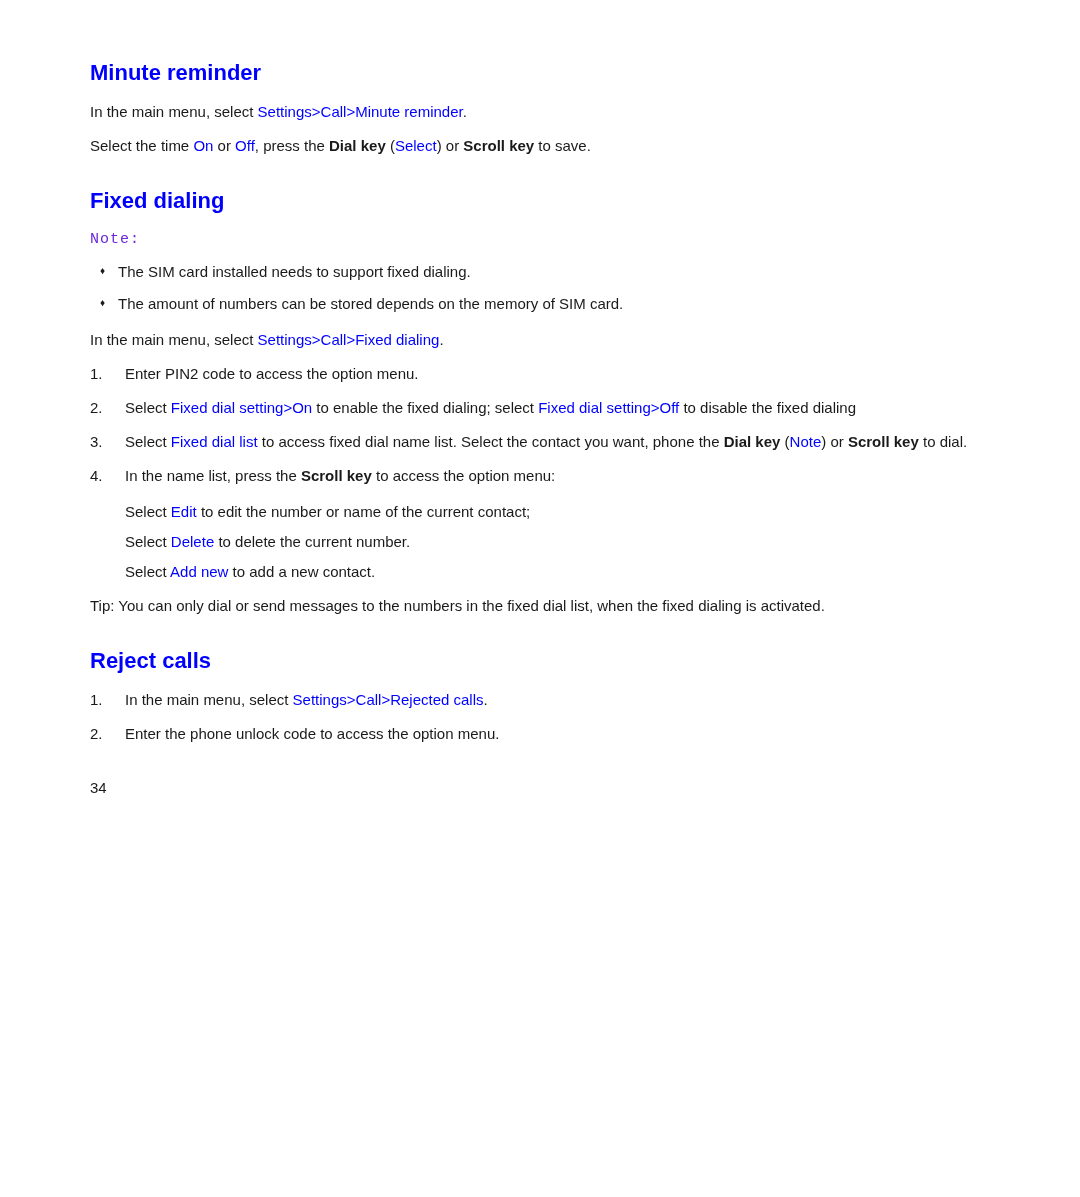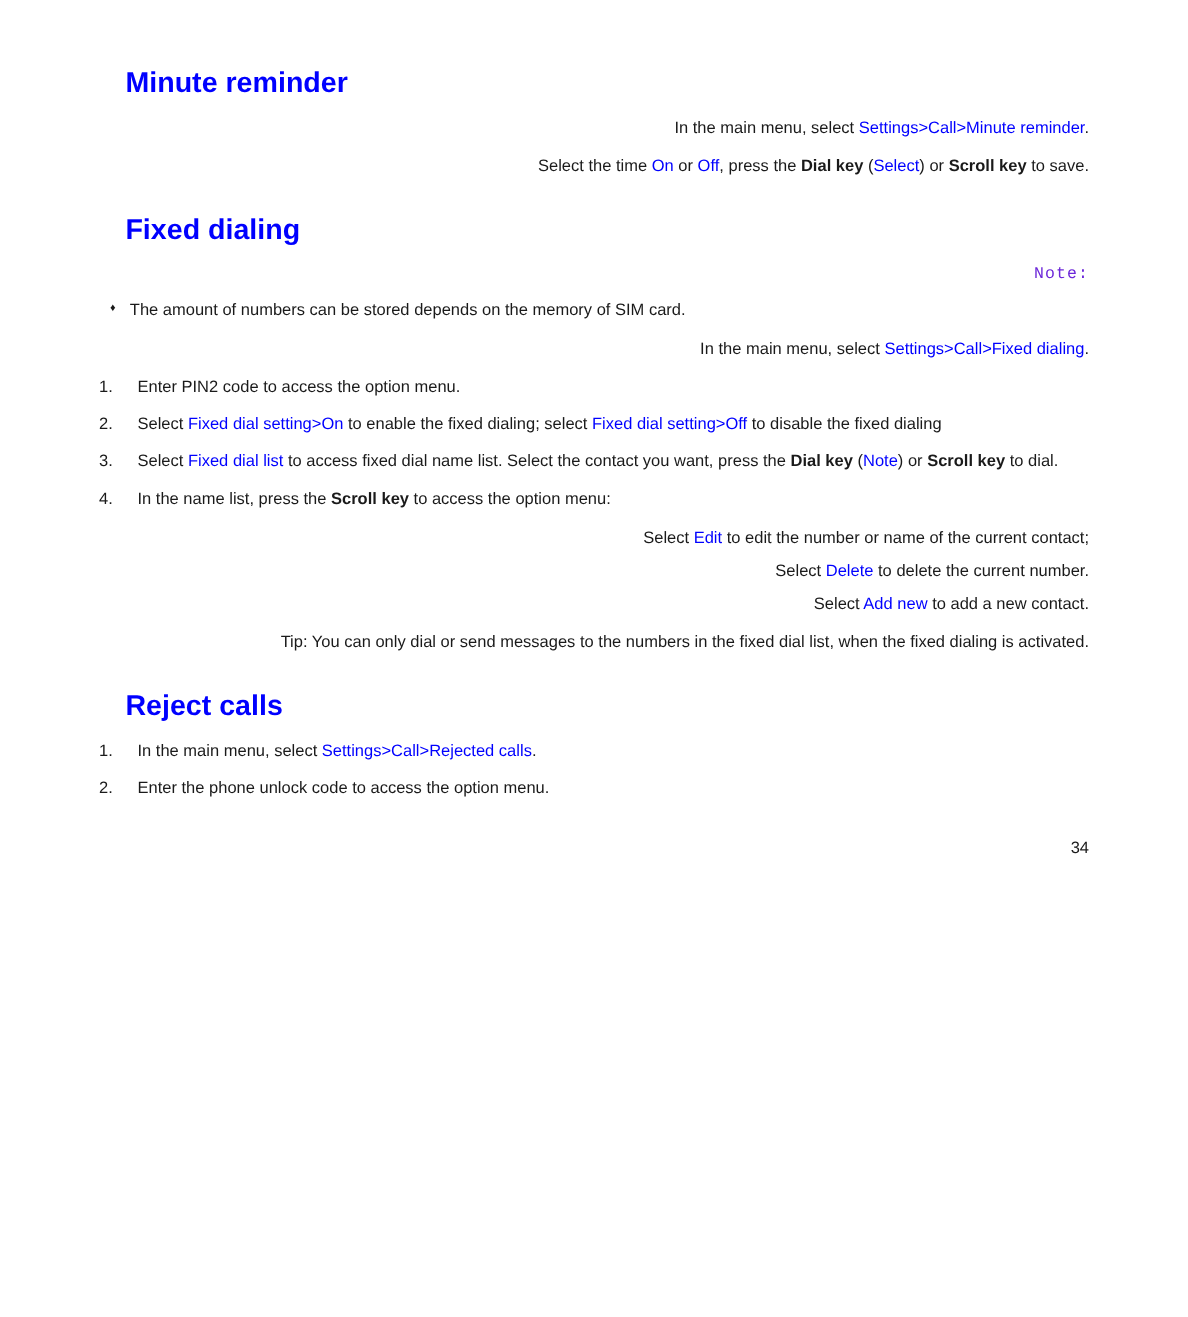--- a/index.html
+++ b/index.html
@@ -16,33 +16,31 @@
       width: 1080px;
       min-height: 1197px;
       padding: 60px 90px 60px 90px;
     }
 
     .section {
       margin-bottom: 30px;
     }
 
     h2 {
-      font-size: 26px;
+      font-size: 22px;
       font-weight: bold;
       color: #0000ff;
       margin-bottom: 14px;
       font-family: Arial, sans-serif;
-      margin-left: 24px;
     }
 
     p {
       margin-bottom: 10px;
       line-height: 1.6;
       font-size: 15px;
-      text-align: right;
     }
 
     .blue-link {
       color: #0000ff;
     }
 
     .note-label {
       font-family: 'Courier New', monospace;
       font-size: 15px;
       font-weight: normal;
@@ -92,21 +90,21 @@
       min-width: 35px;
       font-size: 15px;
       padding-top: 0;
     }
 
     .ordered-list li .content {
       flex: 1;
     }
 
     .indent-block {
-      margin-left: 49px;
+      margin-left: 35px;
       margin-top: 6px;
     }
 
     .indent-block p {
       margin-bottom: 6px;
     }
 
     .tip-text {
       margin-top: 10px;
       margin-bottom: 14px;
@@ -136,20 +134,23 @@
   </p>
 </div>
 
 <div class="section">
   <h2>Fixed dialing</h2>
 
   <p class="note-label">Note:</p>
 
   <ul class="bullet-list">
     <li>
+      <span>The SIM card installed needs to support fixed dialing.</span>
+    </li>
+    <li>
       <span>The amount of numbers can be stored depends on the memory of SIM card.</span>
     </li>
   </ul>
 
   <p>
     <span>In the main menu, select </span><span class="blue-link">Settings&gt;Call&gt;Fixed dialing</span><span>.</span>
   </p>
 
   <ol class="ordered-list">
 
@@ -161,21 +162,21 @@
     <li>
       <span class="num">2.</span>
       <span class="content">
         <span>Select </span><span class="blue-link">Fixed dial setting&gt;On</span><span> to enable the fixed dialing; select </span><span class="blue-link">Fixed dial setting&gt;Off</span><span> to disable the fixed dialing</span>
       </span>
     </li>
 
     <li>
       <span class="num">3.</span>
       <span class="content">
-        <span>Select </span><span class="blue-link">Fixed dial list</span><span> to access fixed dial name list. Select the contact you want, press the </span><strong>Dial key</strong><span> (</span><span class="blue-link">Note</span><span>) or </span><strong>Scroll key</strong><span> to dial.</span>
+        <span>Select </span><span class="blue-link">Fixed dial list</span><span> to access fixed dial name list. Select the contact you want, phone the </span><strong>Dial key</strong><span> (</span><span class="blue-link">Note</span><span>) or </span><strong>Scroll key</strong><span> to dial.</span>
       </span>
     </li>
 
     <li>
       <span class="num">4.</span>
       <span class="content">
         <span>In the name list, press the </span><strong>Scroll key</strong><span> to access the option menu:</span>
       </span>
     </li>
   </ol>

